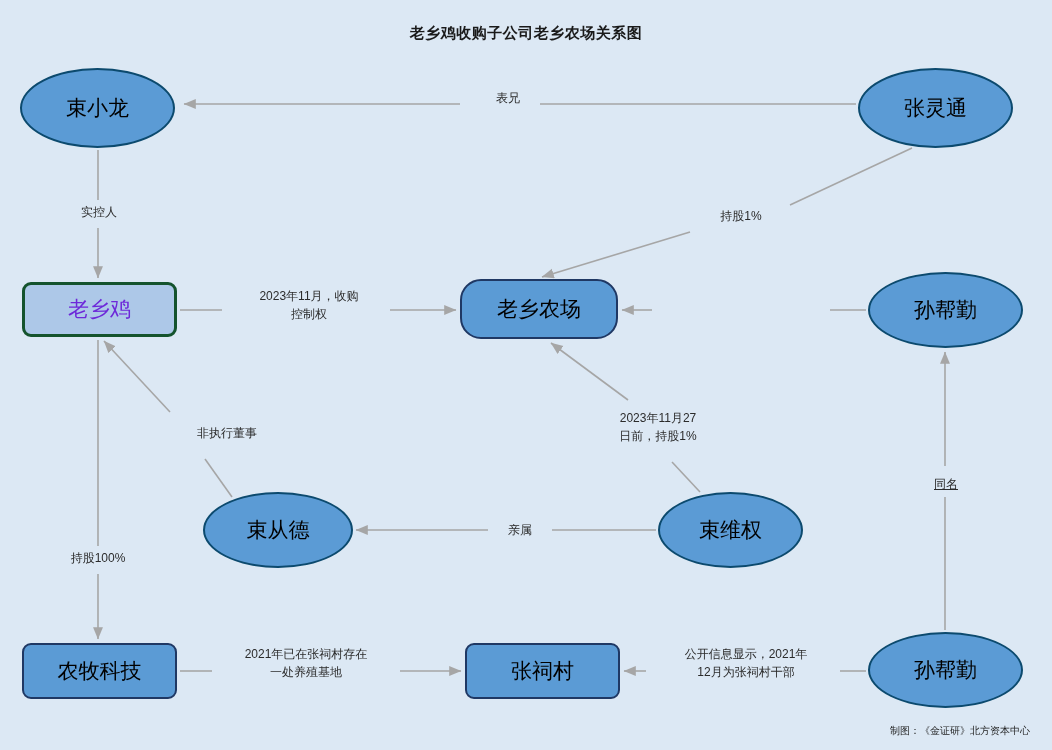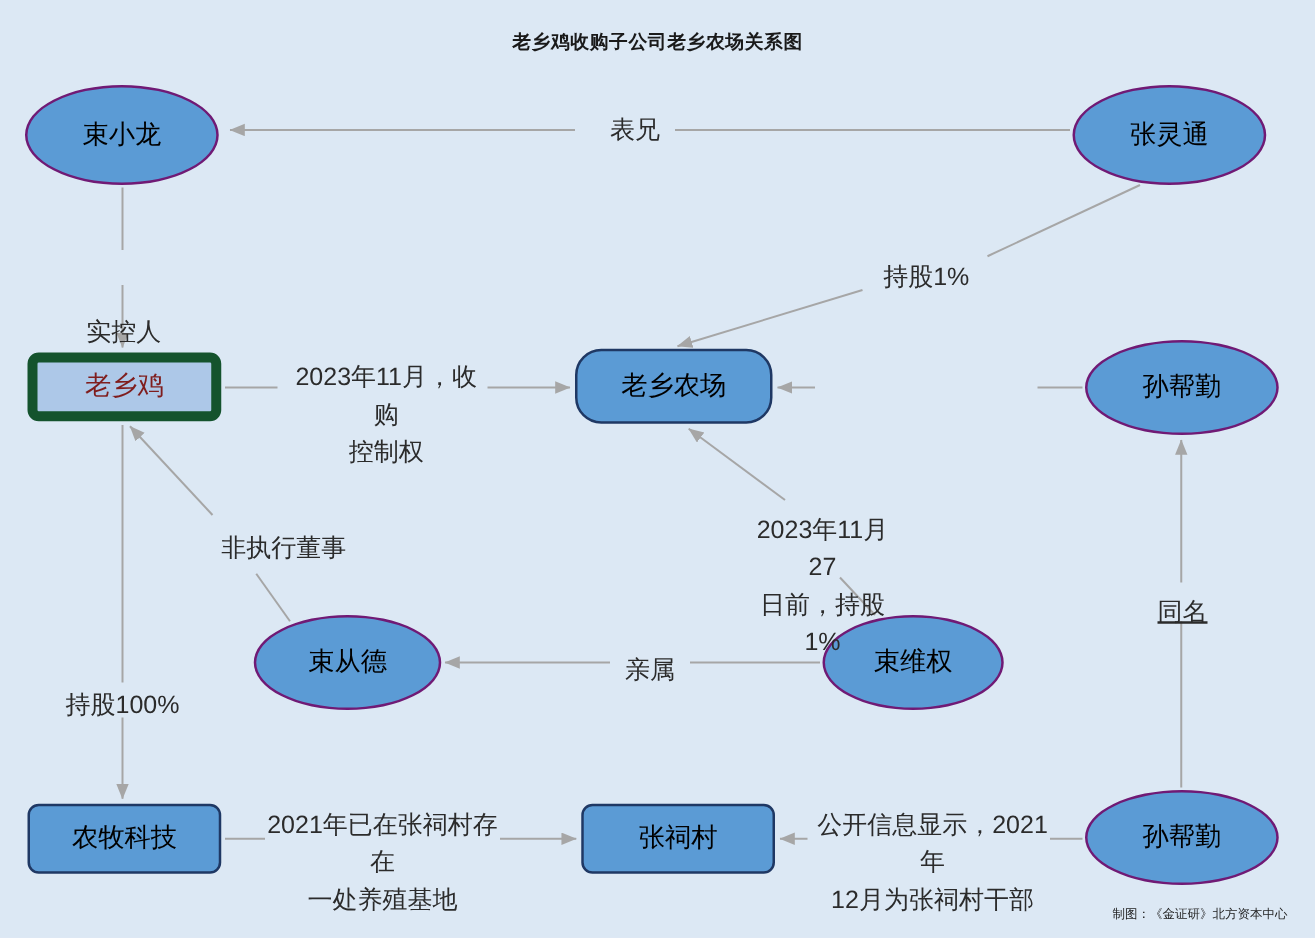--- a/index.html
+++ b/index.html
@@ -36,38 +36,38 @@
     align-items: center;
     justify-content: center;
     text-align: center;
     color: #000;
     font-size: 21px;
     line-height: 1.15;
     z-index: 3;
   }
   .node.ellipse {
     background: #5b9bd5;
-    border: 2px solid #701a75;
+    border: 2px solid #0c4a6e;
     border-radius: 50%;
   }
   .node.rect {
     background: #5b9bd5;
     border: 2px solid #1f3864;
     border-radius: 9px;
   }
   .node.rect-light {
     background: #adc8e8;
-    border: 8px solid #14532d;
+    border: 3px solid #14532d;
     border-radius: 9px;
-    color: #7f1d1d;
+    color: #6d28d9;
   }
   .edge-label {
     position: absolute;
     text-align: center;
-    font-size: 20px;
+    font-size: 12px;
     color: #2b2b2b;
     line-height: 1.5;
     z-index: 4;
     white-space: pre-line;
   }
   .footer-credit {
     position: absolute;
     right: 22px;
     bottom: 12px;
     font-size: 10px;
@@ -185,21 +185,21 @@
   <div class="node rect" style="left:465px;top:643px;width:155px;height:56px;">
     <span>张祠村</span>
   </div>
 
   <div class="node ellipse" style="left:868px;top:632px;width:155px;height:76px;">
     <span>孙帮勤</span>
   </div>
 
   <div class="edge-label" style="left:478px;top:89px;width:60px;">表兄</div>
 
-  <div class="edge-label" style="left:64px;top:203px;width:70px;margin-top:48px;">实控人</div>
+  <div class="edge-label" style="left:64px;top:203px;width:70px;">实控人</div>
 
   <div class="edge-label" style="left:701px;top:207px;width:80px;">持股1%</div>
 
   <div class="edge-label" style="left:229px;top:287px;width:160px;">2023年11月，收购
 控制权</div>
 
 
   <div class="edge-label" style="left:172px;top:424px;width:110px;">非执行董事</div>
 
   <div class="edge-label" style="left:598px;top:409px;width:120px;">2023年11月27

